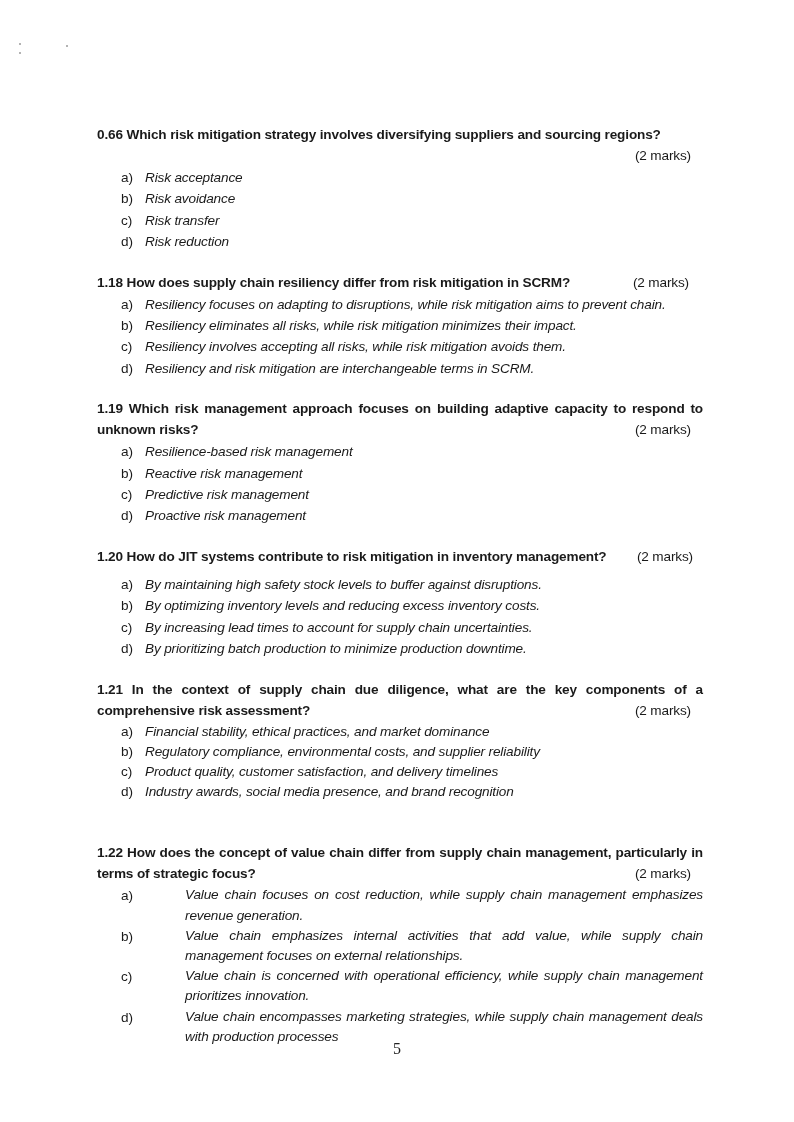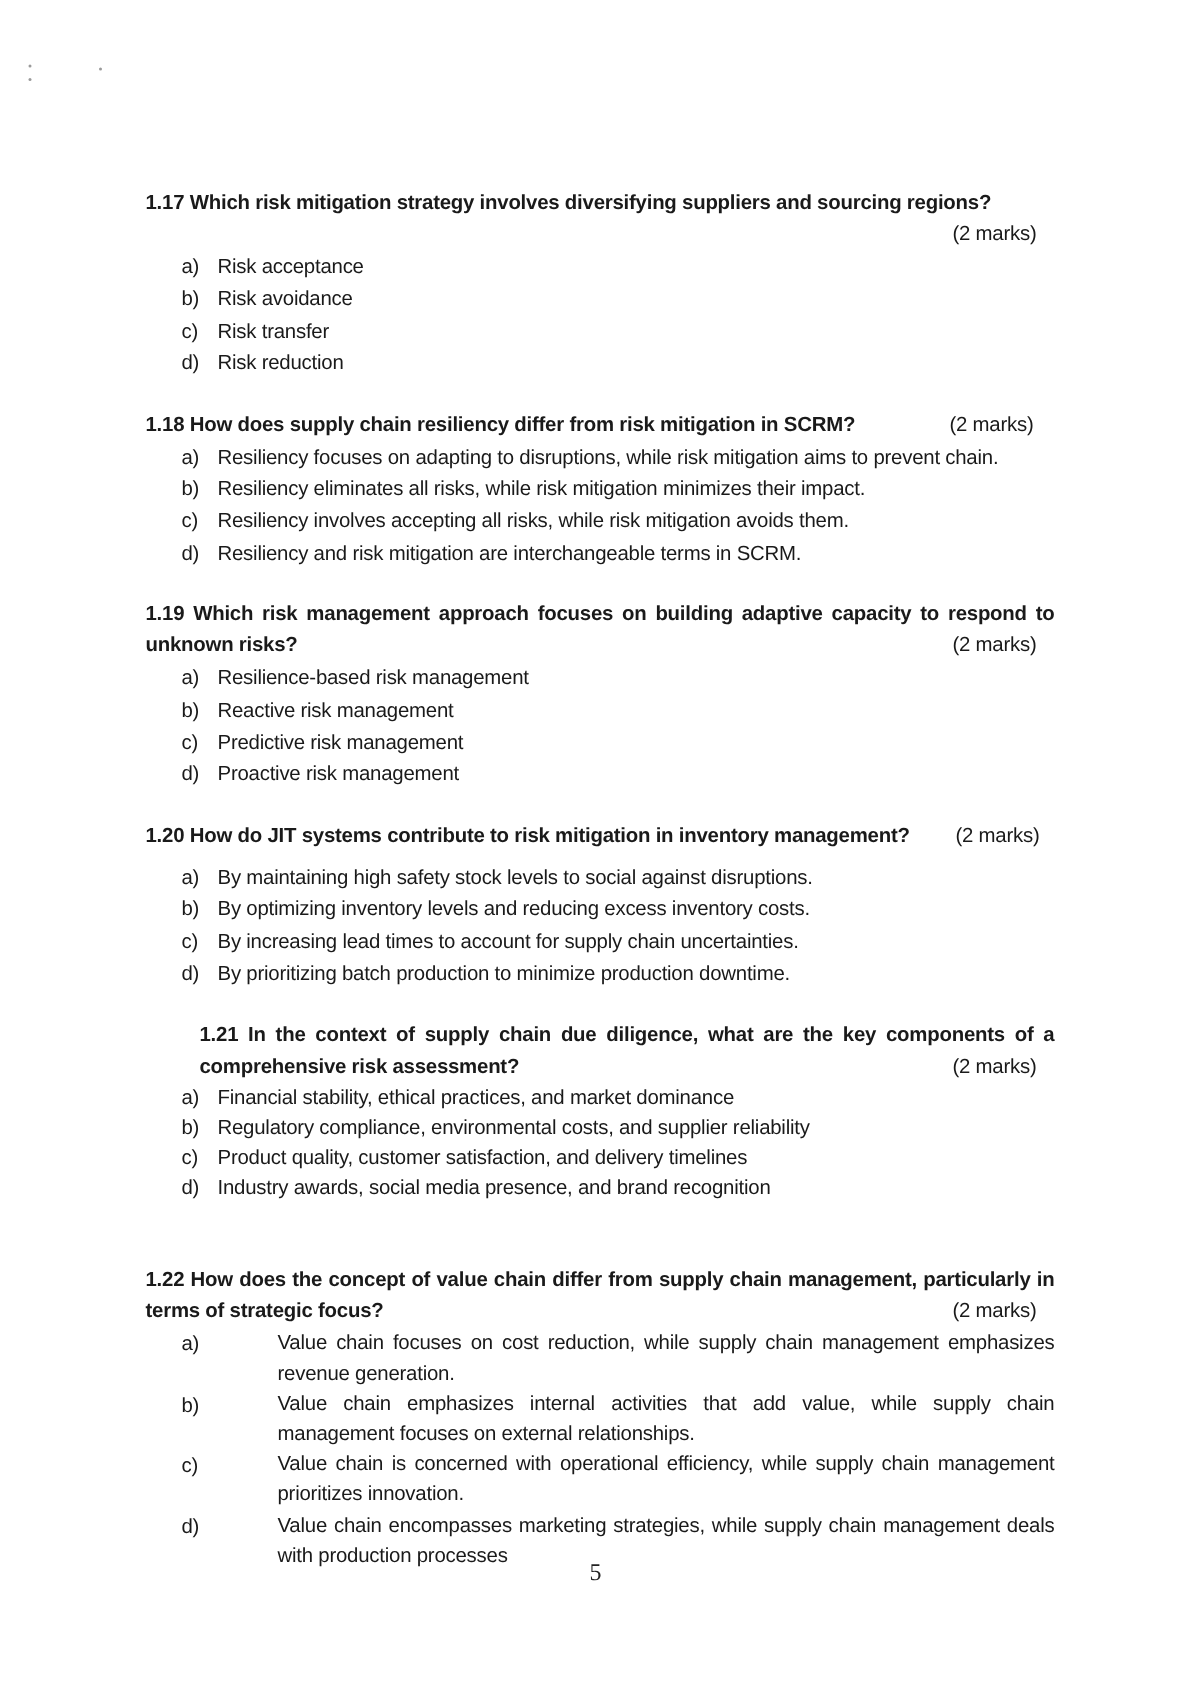--- a/index.html
+++ b/index.html
@@ -68,20 +68,21 @@
     }
     .option .opt-letter {
       width: 48px;
       flex: 0 0 48px;
       padding-left: 24px;
       box-sizing: border-box;
     }
     .option .opt-text {
       flex: 1;
       text-align: justify;
+      font-style: italic;
     }
     .q-1-22 .option .opt-text {
       line-height: 20.2px;
       margin-left: 40px;
     }
     .page-number {
       position: absolute;
       left: 0;
       width: 794px;
       top: 1040px;
@@ -95,21 +96,21 @@
 <body>
 
 <div class="scan-speck" style="left:19px;top:43px;"></div>
 <div class="scan-speck" style="left:19px;top:52px;"></div>
 <div class="scan-speck" style="left:66px;top:45px;"></div>
 
 <div class="page">
 
   <div class="question">
     <div class="q-header">
-      <span class="q-text">1.17 Which risk mitigation strategy involves diversifying suppliers and sourcing regions?</span>
+      <span class="q-text">0.66 Which risk mitigation strategy involves diversifying suppliers and sourcing regions?</span>
       <span class="marks-block">(2 marks)</span>
     </div>
     <ul class="options">
       <li class="option">
           <span class="opt-letter">a)</span>
           <span class="opt-text">Risk acceptance</span>
         </li>
       <li class="option">
           <span class="opt-letter">b)</span>
           <span class="opt-text">Risk avoidance</span>
@@ -176,39 +177,39 @@
   </div>
 
   <div class="question">
     <div class="q-header" style="margin-bottom:7px;">
       <span class="marks" style="margin-right:10px;">(2 marks)</span>
       <span class="q-text">1.20 How do JIT systems contribute to risk mitigation in inventory management?</span>
     </div>
     <ul class="options">
       <li class="option">
           <span class="opt-letter">a)</span>
-          <span class="opt-text">By maintaining high safety stock levels to social against disruptions.</span>
+          <span class="opt-text">By maintaining high safety stock levels to buffer against disruptions.</span>
         </li>
       <li class="option">
           <span class="opt-letter">b)</span>
           <span class="opt-text">By optimizing inventory levels and reducing excess inventory costs.</span>
         </li>
       <li class="option">
           <span class="opt-letter">c)</span>
           <span class="opt-text">By increasing lead times to account for supply chain uncertainties.</span>
         </li>
       <li class="option">
           <span class="opt-letter">d)</span>
           <span class="opt-text">By prioritizing batch production to minimize production downtime.</span>
         </li>
     </ul>
   </div>
 
   <div class="question">
-    <div class="q-header" style="position:relative;margin-left:36px;">
+    <div class="q-header" style="position:relative;">
       <span class="q-text">1.21 In the context of supply chain due diligence, what are the key components of a comprehensive risk assessment?</span>
       <span class="marks" style="position:absolute;right:0;bottom:0;">(2 marks)</span>
     </div>
     <ul class="options">
       <li class="option" style="line-height:20.2px;">
           <span class="opt-letter">a)</span>
           <span class="opt-text">Financial stability, ethical practices, and market dominance</span>
         </li>
       <li class="option" style="line-height:20.2px;">
           <span class="opt-letter">b)</span>

